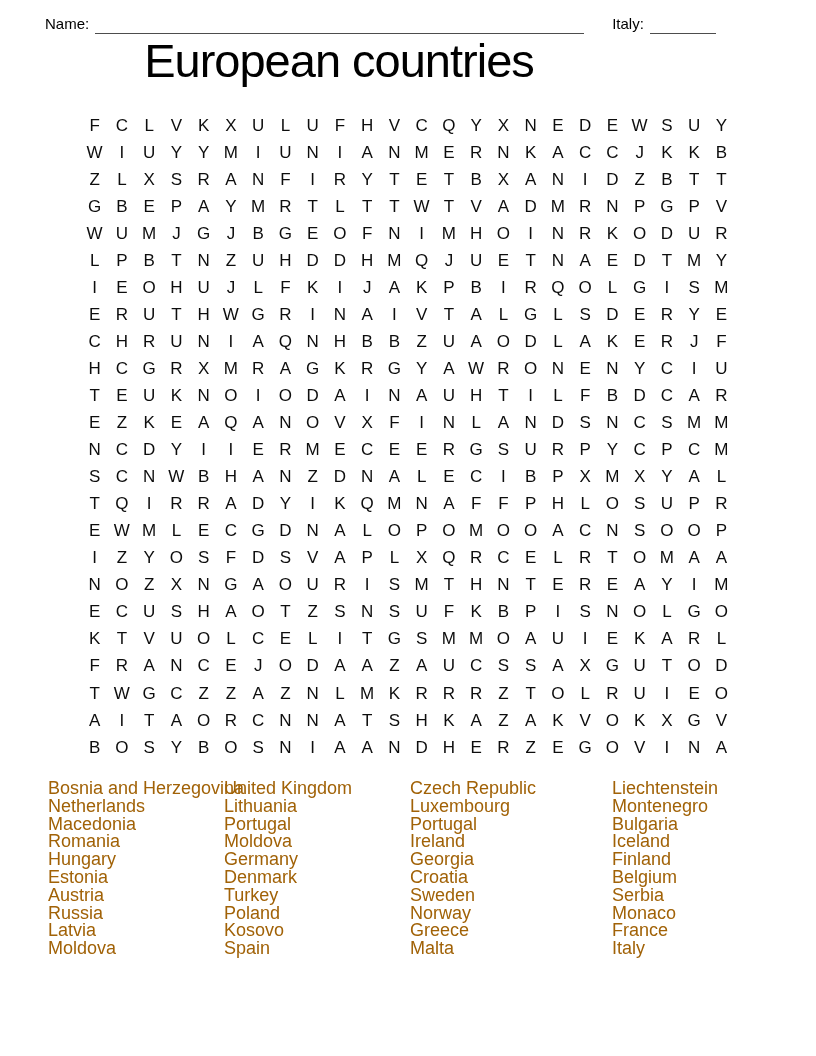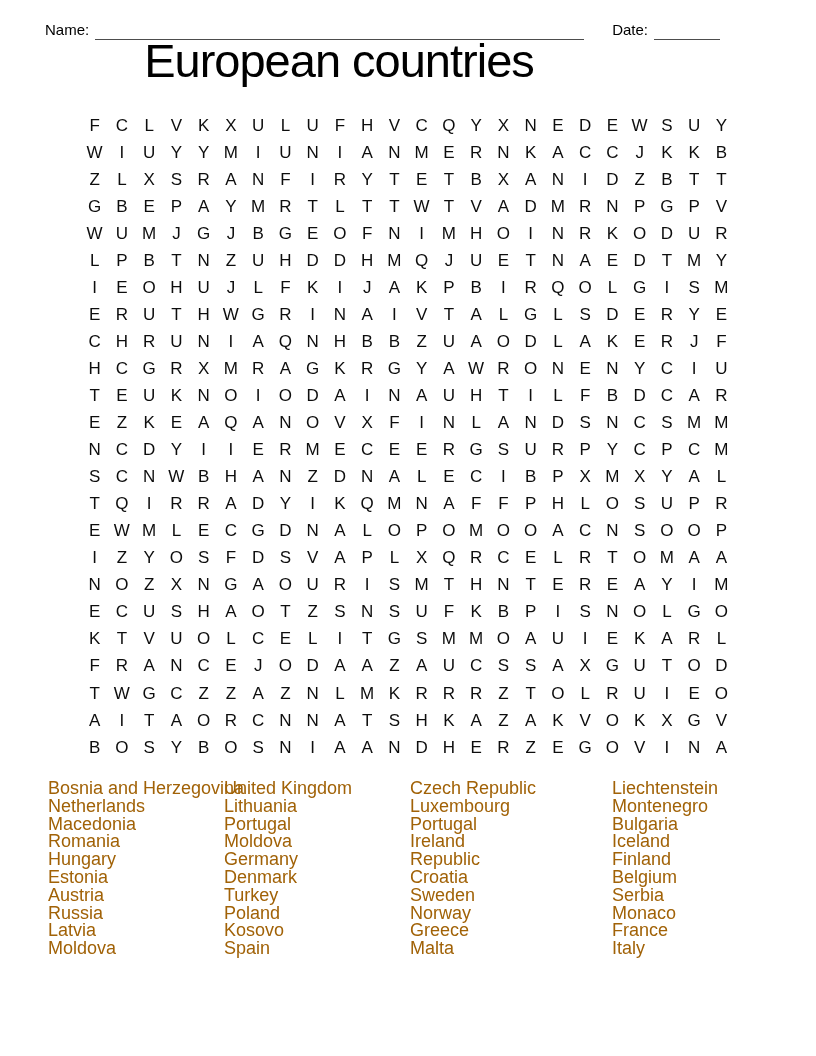--- a/index.html
+++ b/index.html
@@ -6,21 +6,21 @@
   body {
     width: 816px; height: 1056px;
     background: #ffffff;
     color: #000000;
     font-family: "Liberation Sans", sans-serif;
     position: relative;
     overflow: hidden;
   }
   .header {
     position: absolute;
-    top: 20px; left: 45px;
+    top: 14px; left: 45px;
     width: 692px;
     display: flex;
     align-items: flex-end;
     font-size: 15px;
     line-height: 20px;
   }
   .label { white-space: nowrap; }
   .blank-line {
     border-bottom: 1.5px solid #4d4d4d;
     height: 17px;
@@ -74,21 +74,21 @@
     white-space: nowrap;
   }
 </style>
 </head>
 <body>
 
 <div class="header">
   <span class="label">Name:</span>
   <div class="blank-line name-line"></div>
   <div class="spacer"></div>
-  <span class="label">Date:</span>
+  <span class="label">Italy:</span>
   <div class="blank-line date-line"></div>
 </div>
 
 <div class="page-title">European countries</div>
 
 <div class="puzzle-grid">
     <span class="grid-cell">F</span>
     <span class="grid-cell">C</span>
     <span class="grid-cell">L</span>
     <span class="grid-cell">V</span>
@@ -689,21 +689,21 @@
       <div class="word-item">Turkey</div>
       <div class="word-item">Poland</div>
       <div class="word-item">Kosovo</div>
       <div class="word-item">Spain</div>
     </div>
     <div class="word-column c2">
       <div class="word-item">Czech Republic</div>
       <div class="word-item">Luxembourg</div>
       <div class="word-item">Portugal</div>
       <div class="word-item">Ireland</div>
-      <div class="word-item">Republic</div>
+      <div class="word-item">Georgia</div>
       <div class="word-item">Croatia</div>
       <div class="word-item">Sweden</div>
       <div class="word-item">Norway</div>
       <div class="word-item">Greece</div>
       <div class="word-item">Malta</div>
     </div>
     <div class="word-column c3">
       <div class="word-item">Liechtenstein</div>
       <div class="word-item">Montenegro</div>
       <div class="word-item">Bulgaria</div>

